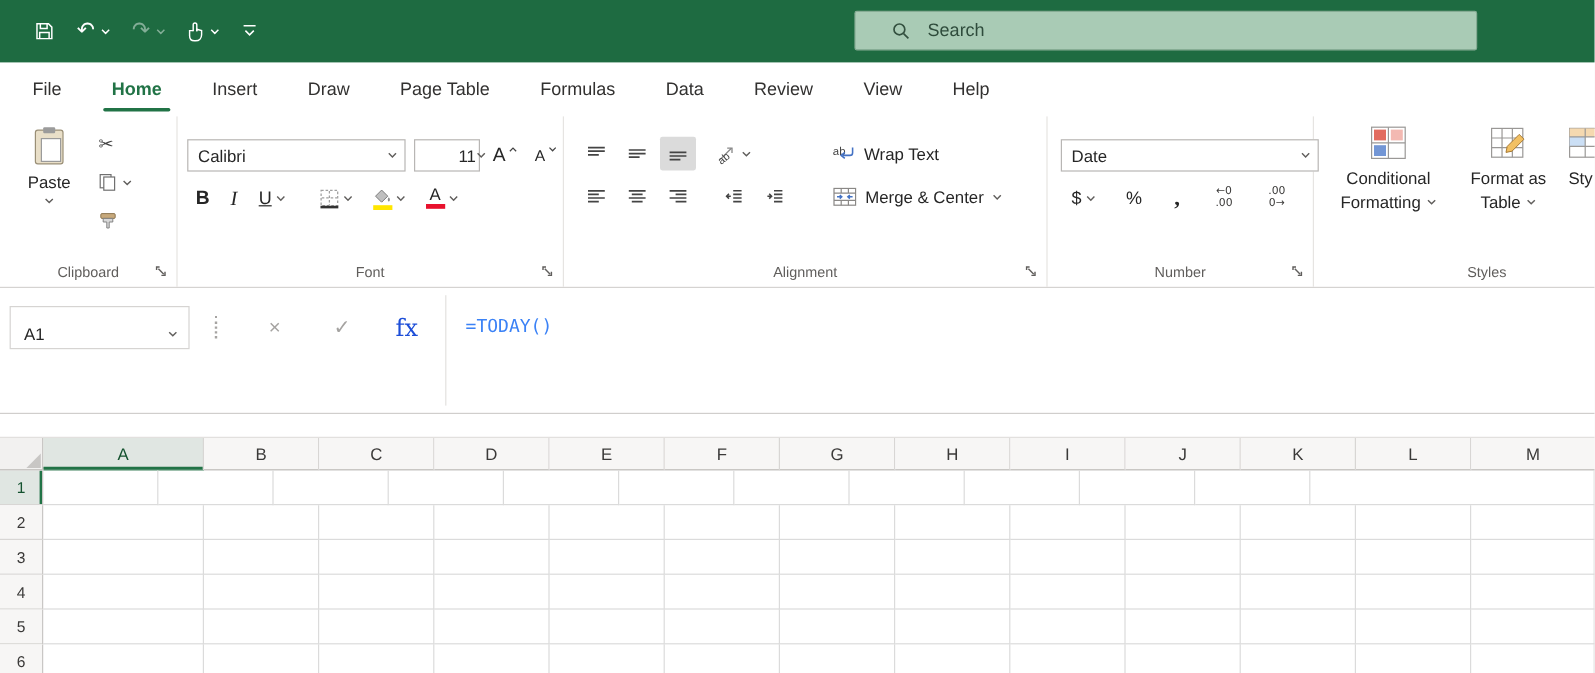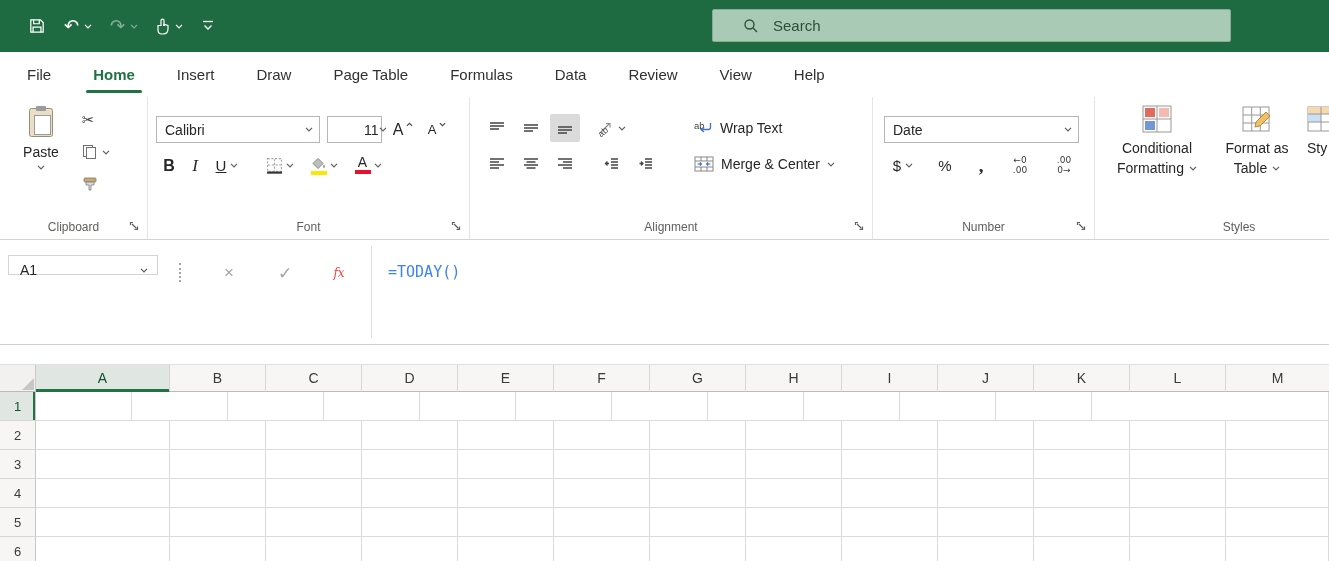--- a/index.html
+++ b/index.html
@@ -35,21 +35,21 @@
   .g-clip{width:148px;}
   .paste{position:absolute;left:12px;top:8px;width:58px;flex-direction:column;gap:5px;font-size:14px;color:#262626;}
   .clip-col{position:absolute;left:82px;top:13px;display:flex;flex-direction:column;gap:12px;align-items:flex-start;}
   .clip-col button{height:20px;gap:5px;font-size:15px;color:#444;}
 
   
   .g-font{width:322px;padding:19px 0 0 8px;}
   .rrow{display:flex;align-items:center;}
   .combo{height:27px;border:1px solid #B8B6B4;background:#fff;display:flex;align-items:center;padding:0 6px 0 8px;font-size:14px;color:#262626;}
   .combo .chev{margin-left:auto;}
-  .combo-name{width:164px;}
+  .combo-name{width:182px;}
   .combo-size{width:55px;margin-left:7px;padding-left:36px;}
   .ib{min-width:26px;height:27px;color:#262626;}
   .grow-shrink{margin-left:8px;gap:2px;}
   .big-a{font-size:16px;line-height:1;}
   .small-a{font-size:13px;line-height:1;}
   .caret{margin:-10px 0 0 1px;}
   .fg2{margin-top:9px;gap:0px;}
   .b-btn{font-weight:bold;font-size:16px;}
   .i-btn{font-family:"Liberation Serif",serif;font-style:italic;font-size:17px;}
   .u-btn{text-decoration:underline;font-size:15px;width:38px;gap:4px;}
@@ -66,46 +66,46 @@
   .al-row2{margin-top:8px;}
   .ab{width:30px;height:28px;}
   .ab.active{background:#DBDBDB;border-radius:2px;}
   .orient{margin-left:12px;}
   .al-right{margin-left:12px;}
   .wide{height:28px;display:flex;align-items:center;gap:7px;font-size:14px;color:#262626;white-space:nowrap;}
   .merge-row{margin-top:8px;}
 
   
   .g-num{width:222px;padding:19px 0 0 11px;}
-  .combo-fmt{width:195px;}
+  .combo-fmt{width:215px;}
   .num-row{margin-top:9px;display:flex;align-items:center;gap:8px;}
   .cur-btn{width:38px;gap:4px;font-size:15px;}
   .pct-btn{width:30px;font-size:15px;}
   .comma-btn{width:24px;font-size:19px;font-family:"Liberation Serif",serif;font-weight:bold;}
   .decbtn{width:36px;}
   .dec-ico{display:flex;flex-direction:column;align-items:center;font-size:9px;line-height:1.1;font-family:"DejaVu Sans",sans-serif;color:#3B3A39;}
 
   
   .styles-body{display:flex;gap:4px;padding:6px 0 0 8px;height:100%;}
   .bigb{flex:none;width:108px;flex-direction:column;justify-content:flex-start;padding-top:2px;gap:6px;font-size:14px;color:#262626;}
   .bigb .lines{display:flex;flex-direction:column;align-items:center;line-height:1.4;}
   .l2{display:flex;align-items:center;gap:5px;}
   .bigb-fmt{width:84px;}
   .bigb-cs{width:80px;align-items:flex-start;padding-left:4px;}
   .bigb-cs .lines{align-items:flex-start;}
 
   
   .fbar{height:105px;position:relative;border-bottom:1px solid #D0CECC;background:#fff;}
-  .namebox{position:absolute;left:8px;top:15px;width:150px;height:20px;border:1px solid #D6D4D2;display:flex;align-items:center;padding:10px 9px 0 11px;font-size:14px;color:#262626;}
+  .namebox{position:absolute;left:8px;top:15px;width:150px;height:36px;border:1px solid #D6D4D2;display:flex;align-items:center;padding:10px 9px 0 11px;font-size:14px;color:#262626;}
   .namebox .chev{margin-left:auto;}
   .nb-dots{position:absolute;left:179px;top:23px;height:19px;border-left:2px dotted #A6A4A2;}
   .fbtn{position:absolute;top:16px;width:34px;height:33px;font-size:17px;color:#A5A3A1;}
   .fbtn-cancel{left:212px;}
   .fbtn-enter{left:268px;}
-  .fbtn-fx{left:322px;color:#ef4444;font-family:"DejaVu Serif",serif;font-style:italic;font-size:12px;}
+  .fbtn-fx{left:322px;color:#1d4ed8;font-family:"DejaVu Serif",serif;font-size:20px;}
   .fsep{position:absolute;left:371px;top:6px;bottom:6px;width:1px;background:#E3E1DF;}
   .formula{position:absolute;left:388px;top:23px;font-family:"DejaVu Sans Mono",monospace;font-size:15px;color:#3b82f6;}
 
   .pre-grid{height:19px;background:#fff;}
 
   
   .hdr-row{display:flex;height:28px;border-top:1px solid #E2E0DE;background:#F7F6F5;}
   .corner{width:36px;flex:none;border-right:1px solid #C9C7C5;border-bottom:1px solid #BDBBB9;background:#F2F1F0;position:relative;}
   .corner::after{content:"";position:absolute;right:1px;bottom:1px;border-left:12px solid transparent;border-bottom:12px solid #C8C6C4;}
   .col-h{width:96px;flex:none;display:flex;align-items:center;justify-content:center;font-size:14px;color:#3B3A39;border-right:1px solid #D8D6D4;border-bottom:1px solid #BDBBB9;background:#F7F6F5;}

